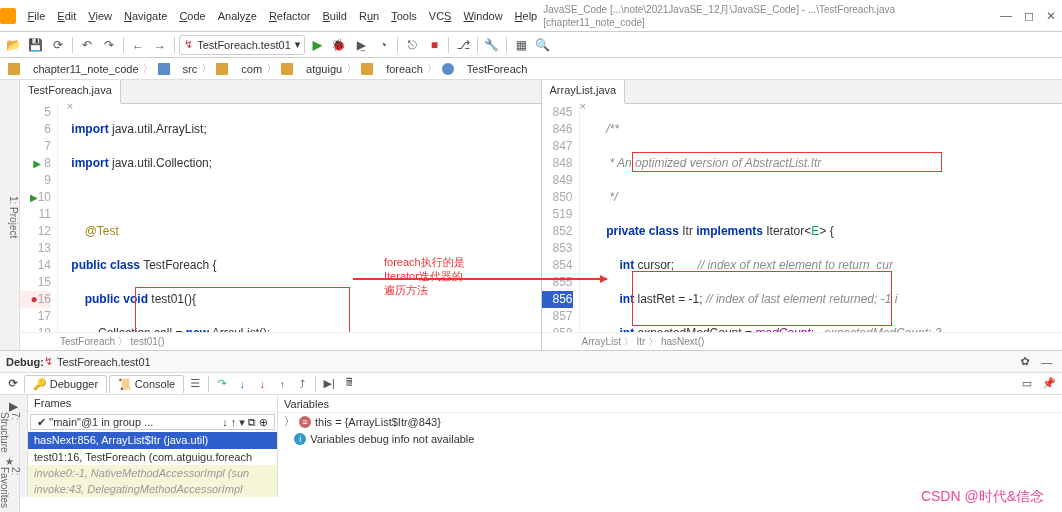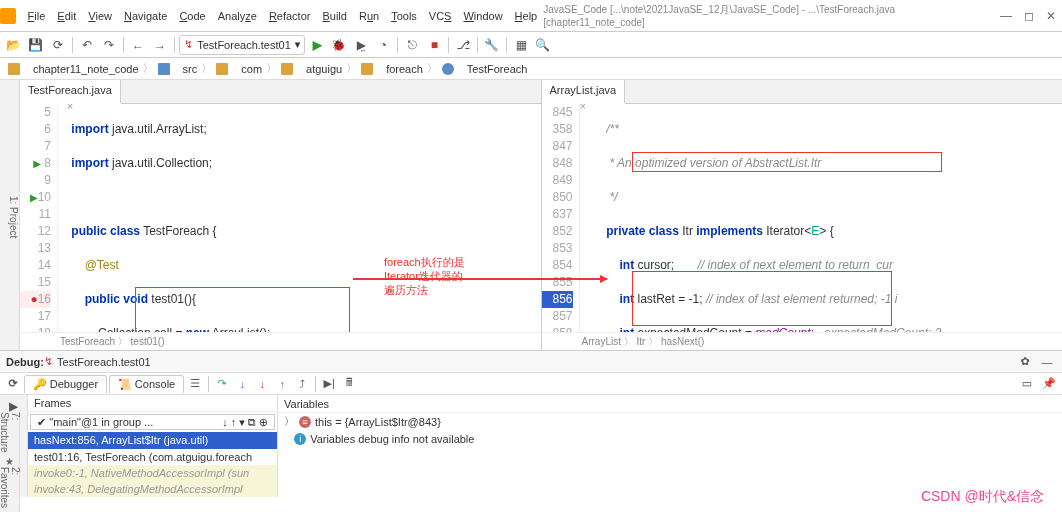--- a/index.html
+++ b/index.html
@@ -177,22 +177,22 @@
           <div class="ln">14</div>
           <div class="ln">15</div>
         <div class="ln" style="background:#ffecec"><span style="color:#c33">●</span>16</div>
         <div class="ln">17</div>
           <div class="ln">18</div>
       </div>
       <div class="code">
 <div>    <span class="kw">import</span> java.util.ArrayList;</div>
 <div>    <span class="kw">import</span> java.util.Collection;</div>
 <div> </div>
+<div>        <span class="ann">@Test</span></div>
 <div>    <span class="kw">public class</span><span> TestForeach {</span></div>
-<div>        <span class="ann">@Test</span></div>
 <div>        <span class="kw">public void</span><span> test01(){</span></div>
 <div>            <span>Collection coll = </span><span class="kw">new</span><span> ArrayList();</span></div>
 
 
 
 
 
 
 
 
@@ -206,26 +206,26 @@
     <div class="tabs">
       <div class="tab active">
         <span class="bc-icon class-ico"></span>
         <span>ArrayList.java</span>
         <span class="close">×</span>
       </div>
     </div>
     <div class="code-area">
       <div class="gutter">
         <div class="ln">845</div>
-          <div class="ln">358</div>
+          <div class="ln">846</div>
           <div class="ln">847</div>
         <div class="ln">848</div>
           <div class="ln">849</div>
           <div class="ln">850</div>
-          <div class="ln">637</div>
+          <div class="ln">519</div>
           <div class="ln">852</div>
         <div class="ln">853</div>
           <div class="ln">854</div>
           <div class="ln">855</div>
           <div class="ln" style="background:#2f5fcc;color:#fff">856</div>
           <div class="ln">857</div>
           <div class="ln">858</div>
       </div>
       <div class="code" style="position:relative">
 <div>        <span class="doc">/**</span></div>

